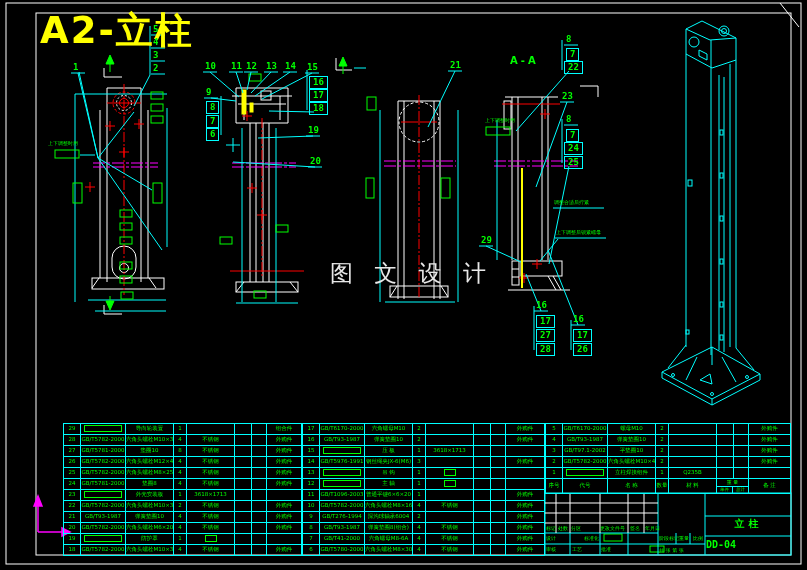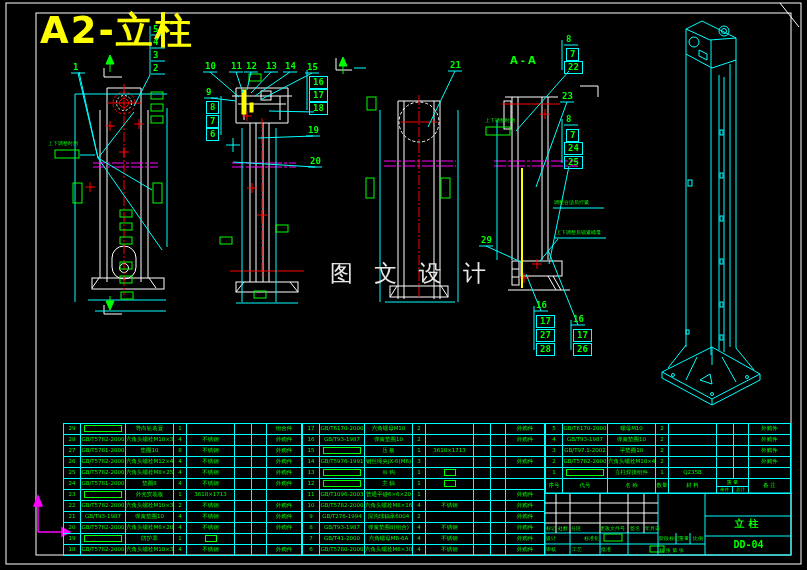--- a/index.html
+++ b/index.html
@@ -35,21 +35,21 @@
   .hdr .bom-cell{font-size:5.5px;line-height:13px;}
   .wcell{display:flex;flex-direction:column;border-right:1px solid #00FFFF;
          border-bottom:1px solid #00FFFF;box-sizing:border-box;}
   .wtop{color:#00FF00;font-size:5px;line-height:7px;text-align:center;
         border-bottom:1px solid #00FFFF;}
   .wbot{display:flex;flex:1;}
   .wbot span{flex:1;color:#00FF00;font-size:4.5px;line-height:6px;text-align:center;}
   .wbot span:first-child{border-right:1px solid #00FFFF;}
   #part-name{left:706px;top:517px;width:85px;text-align:center;color:#00FF00;
              font-size:10px;font-weight:bold;letter-spacing:4px;z-index:4;}
-  #drawing-no{left:706px;top:539px;width:85px;text-align:center;color:#00FF00;
+  #drawing-no{left:706px;top:539px;width:85px;text-align:left;color:#00FF00;
               font:bold 10px "DejaVu Sans Mono",monospace;z-index:4;}
 </style>
 </head>
 <body>
 
 <svg id="cad" width="807" height="570" viewBox="0 0 807 570">
 
   <g stroke="#FFFFFF" fill="none">
     <rect x="6" y="3" width="795" height="561"></rect>
     <rect x="36" y="13" width="755" height="542"></rect>

